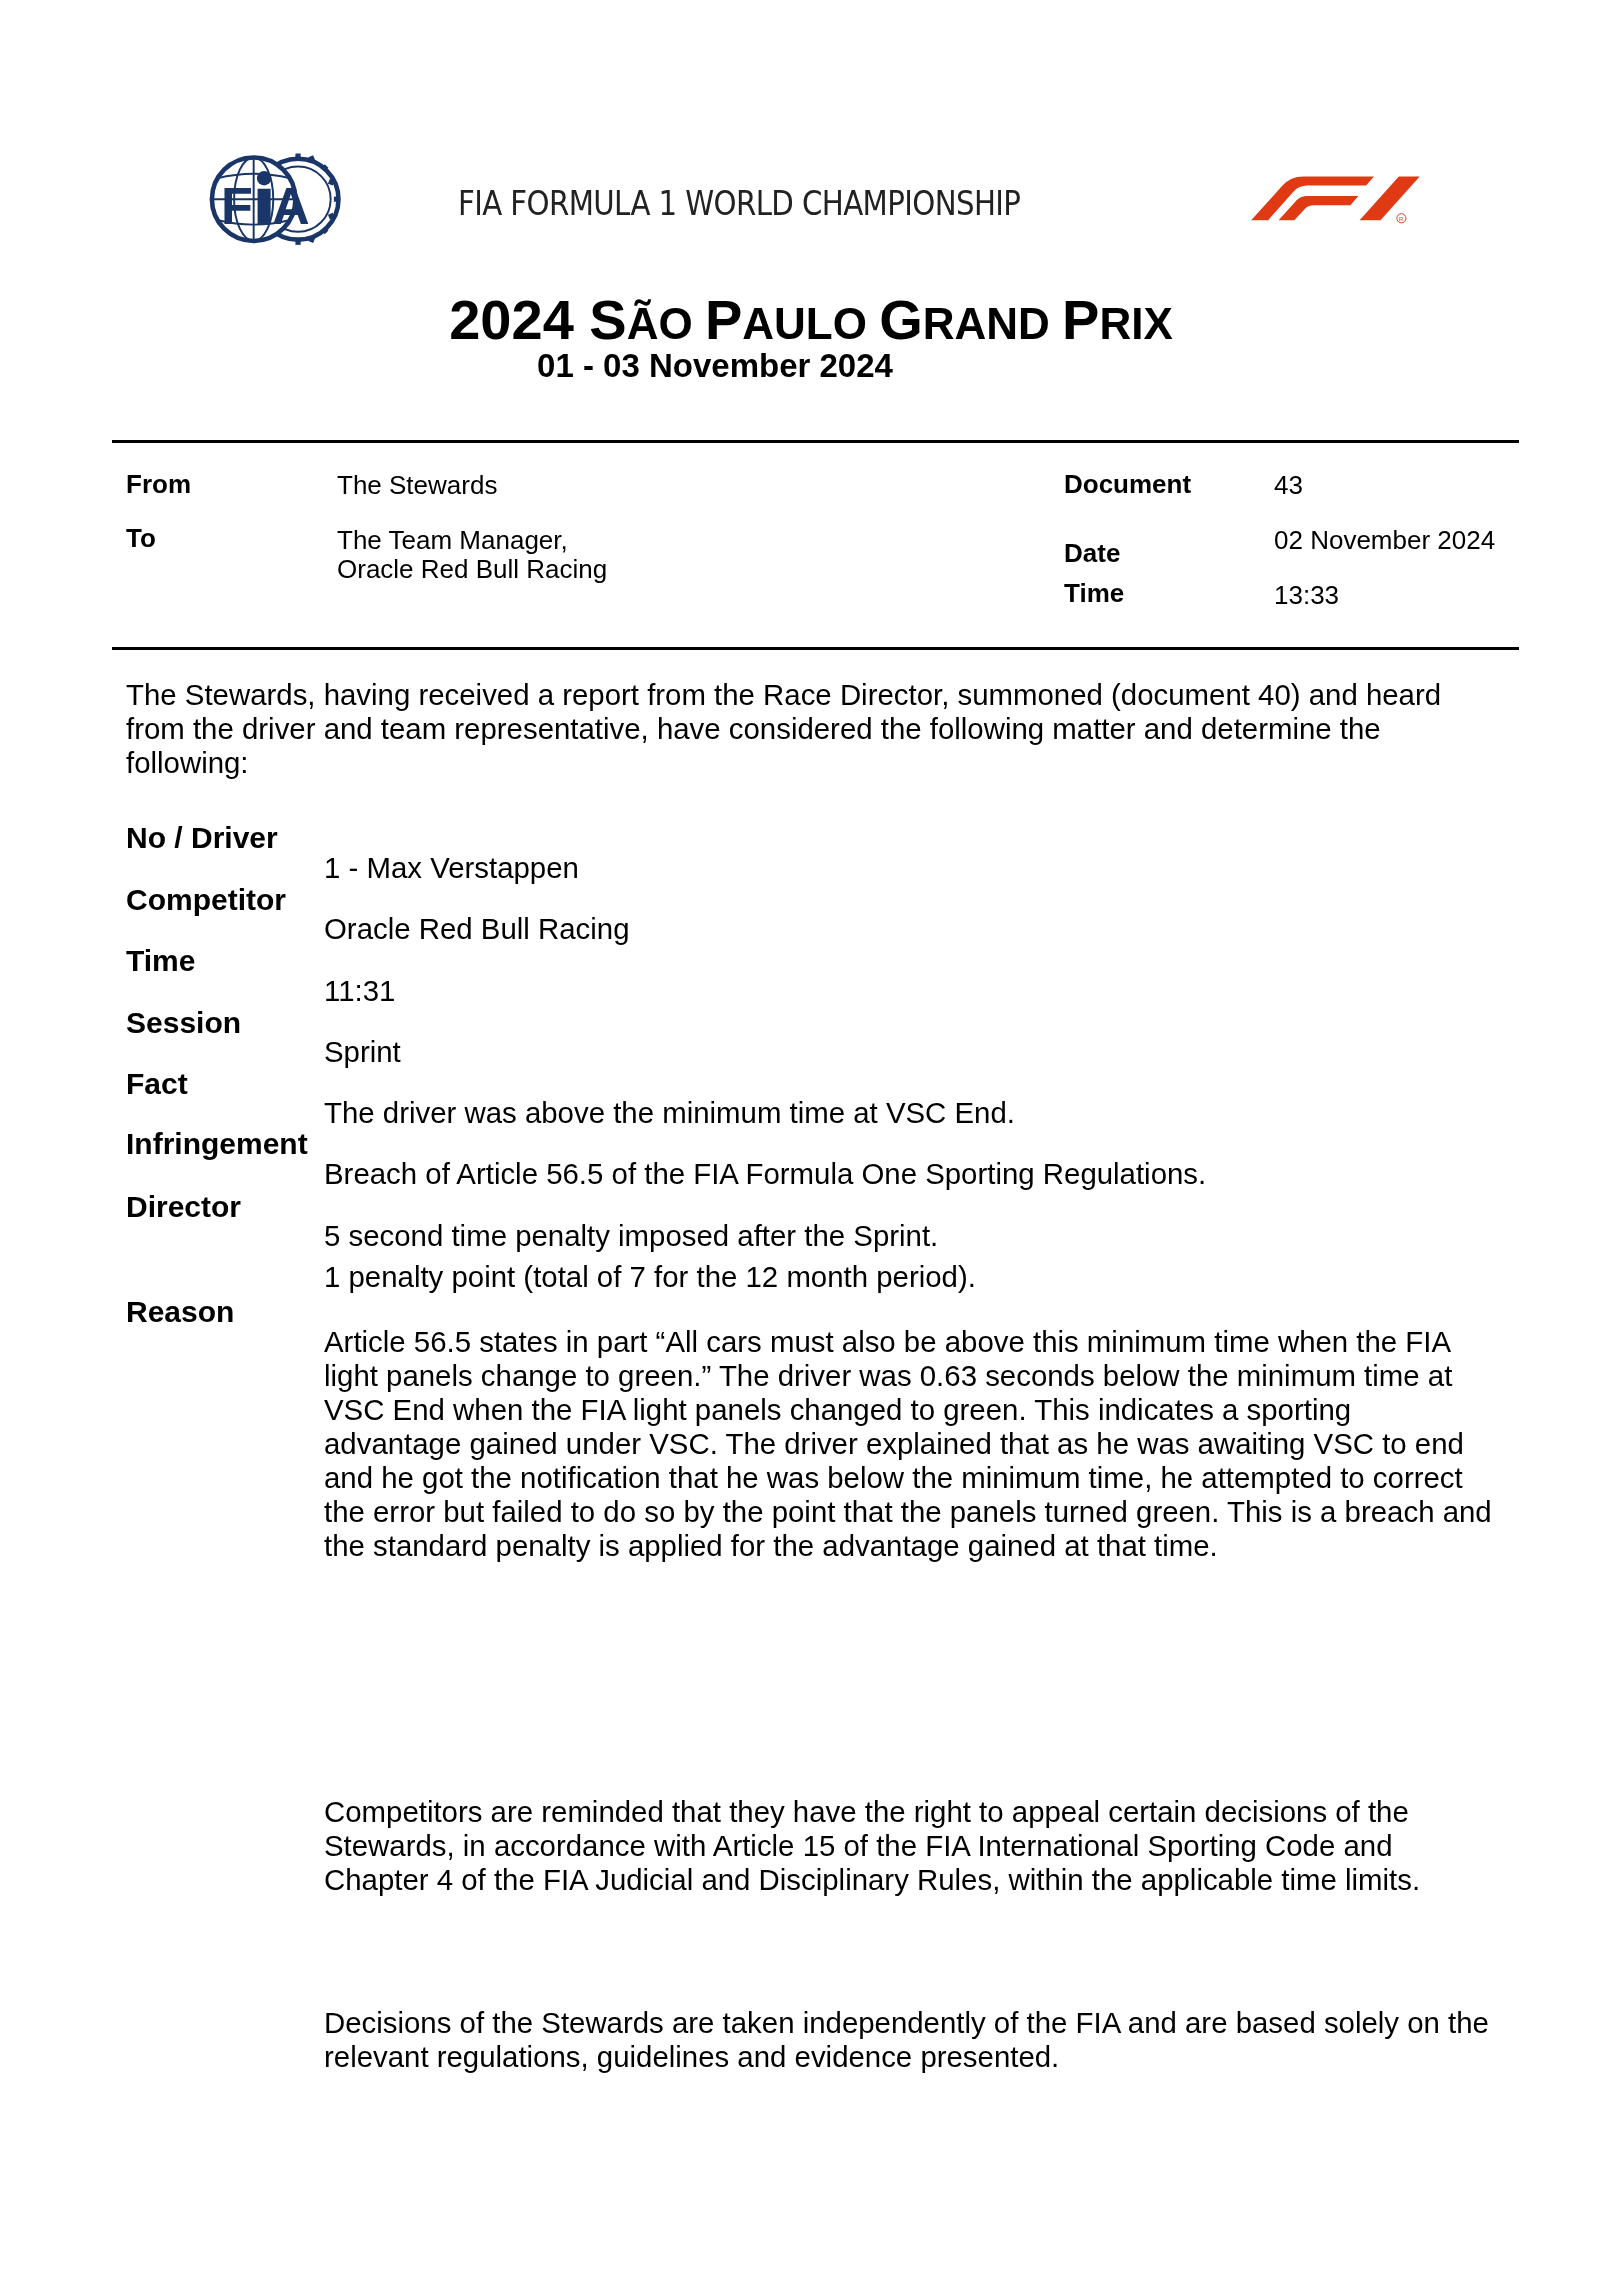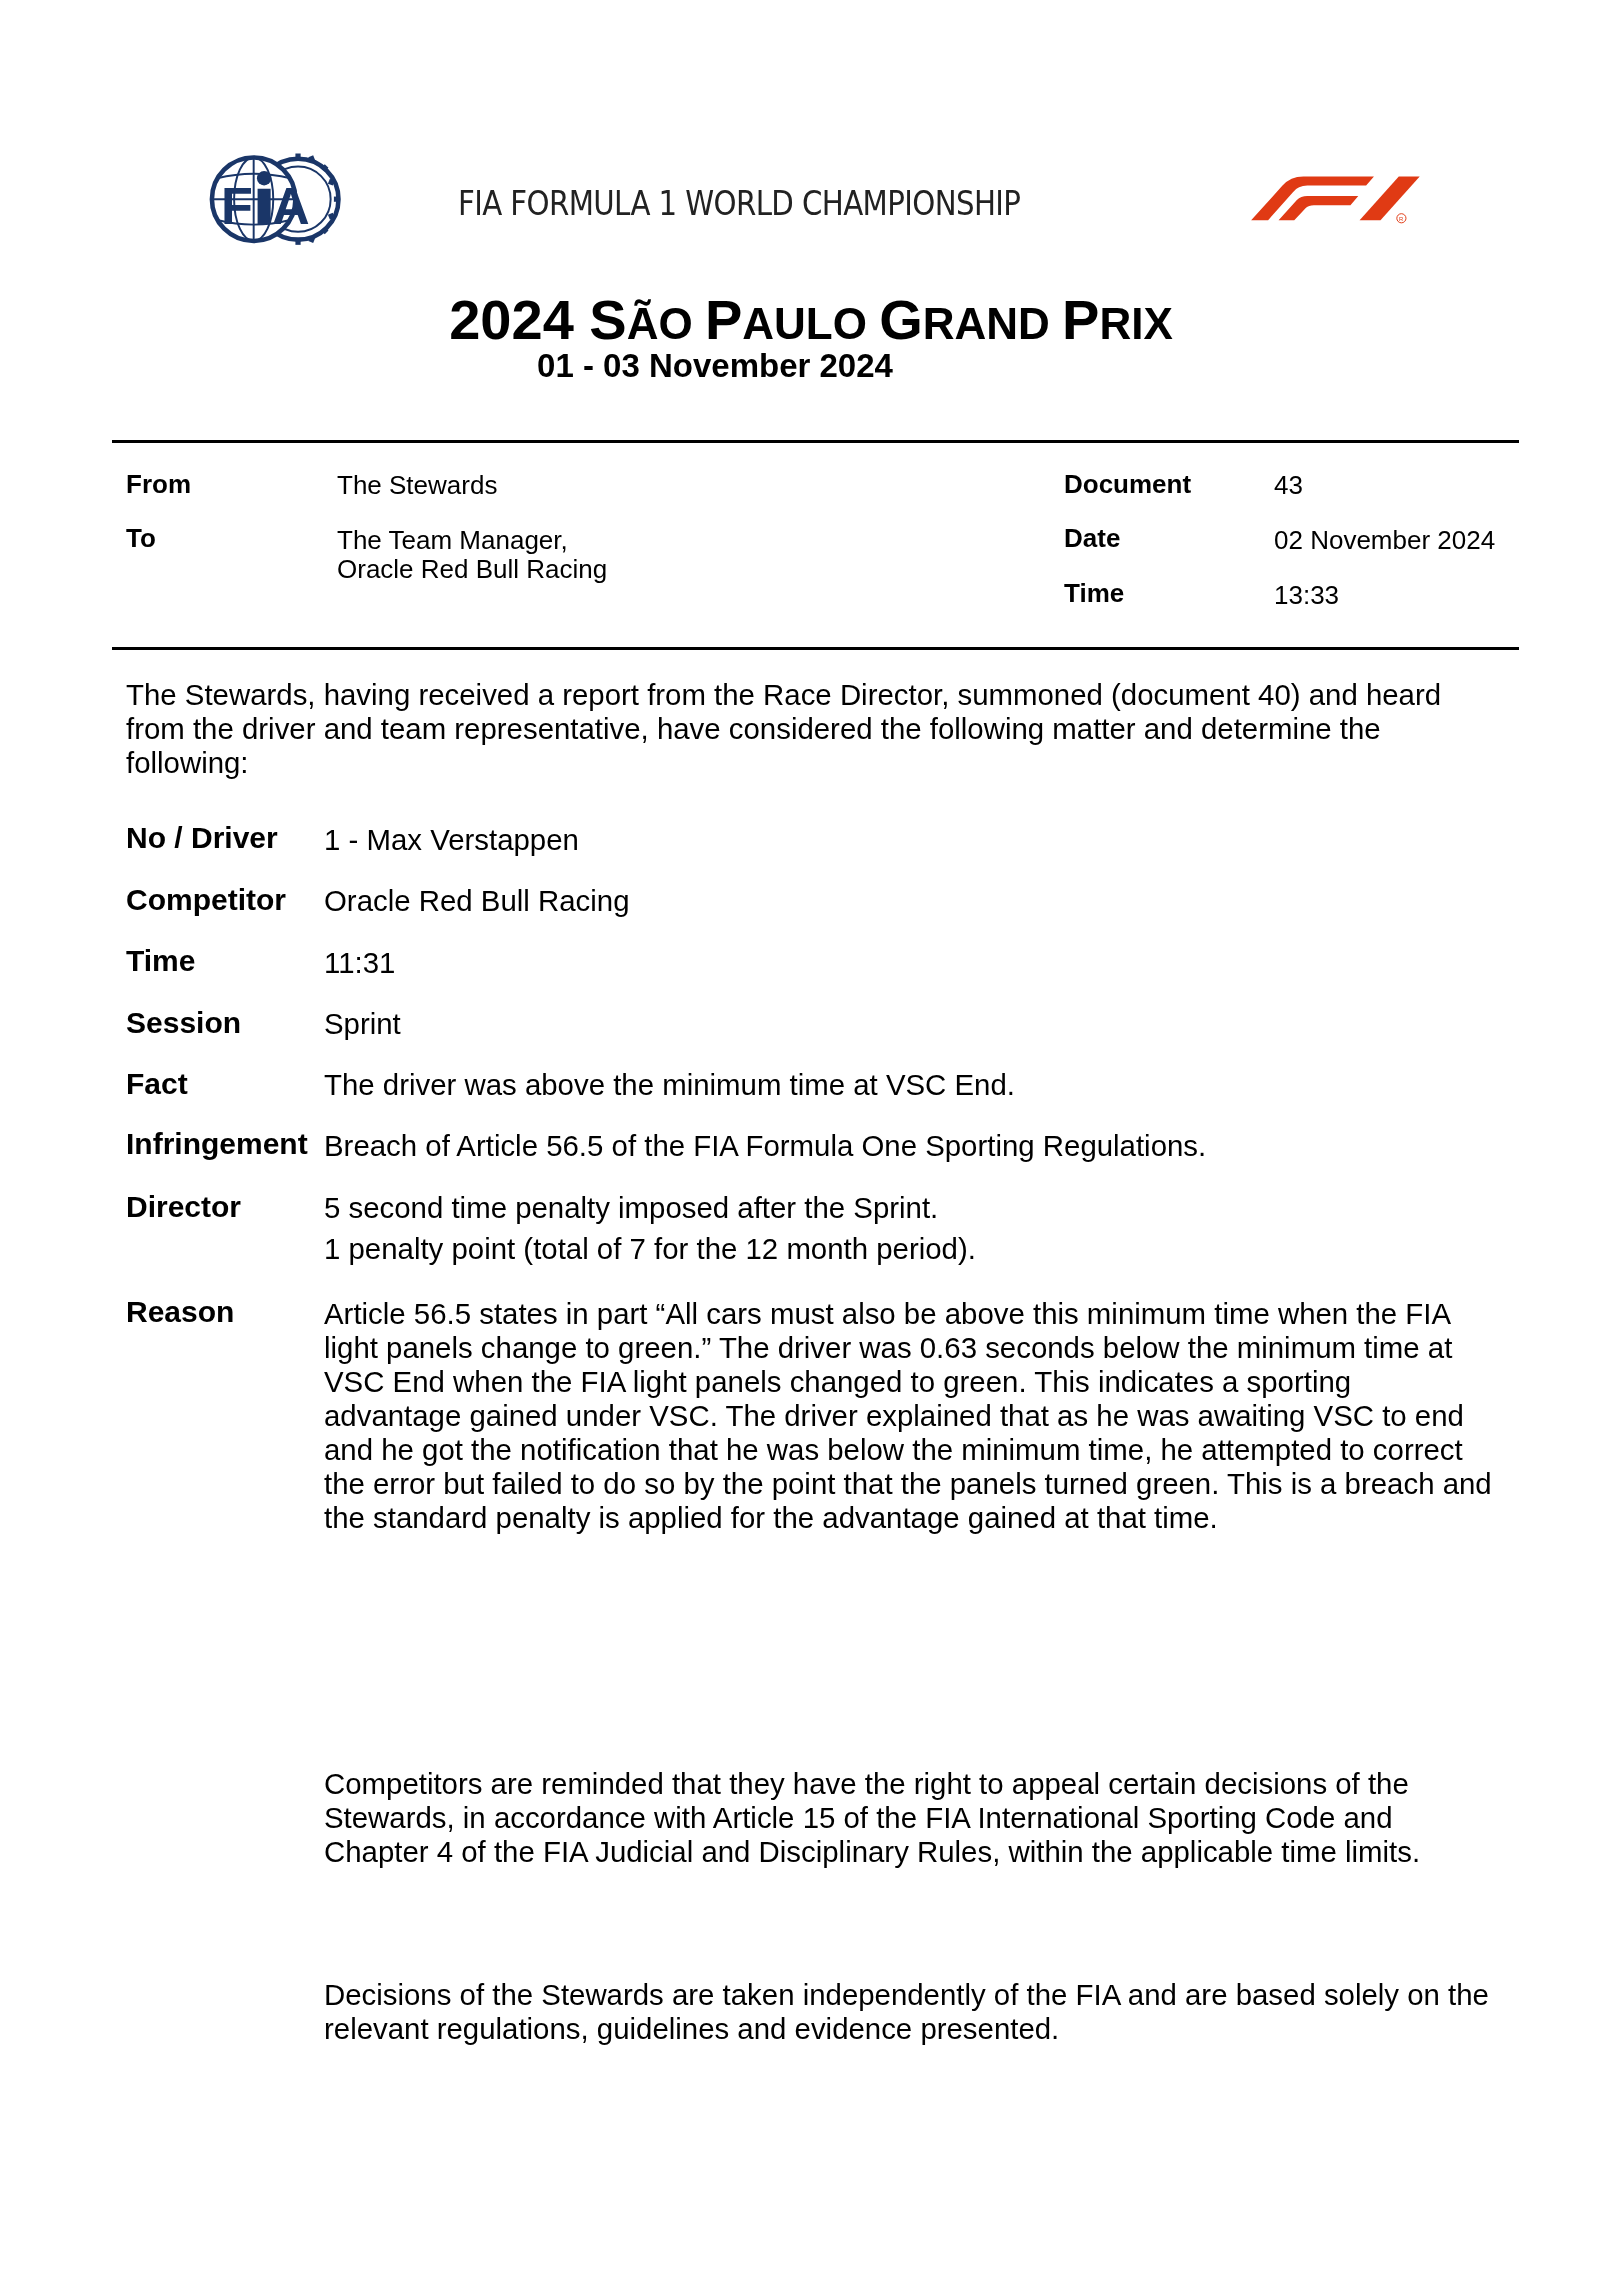--- a/index.html
+++ b/index.html
@@ -21,21 +21,21 @@
 
   .rule { left: 112px; width: 1407px; height: 2.6px; background: #000; }
   #rule-top { top: 440px; }
   #rule-bottom { top: 647px; }
 
   .hlabel { font-weight: bold; font-size: 26px; }
   .hval { font-size: 26px; line-height: 29px; margin-left: 39px; }
 
   .body-text { font-size: 29.4px; line-height: 34px; }
   .fact-label { font-weight: bold; font-size: 30px; left: 126px; }
-  .fact-val { left: 324px; font-size: 29.4px; width: 1178px; line-height: 34px; }
+  .fact-val { left: 324px; font-size: 29.4px; width: 1178px; line-height: 34px; margin-top: 28px; }
   .para { margin: 0 0 6.5px 0; }
 </style>
 </head>
 <body>
 
 <div class="abs" id="fia-logo">
   <svg width="137" height="95" viewBox="0 0 210 145">
 
     <circle cx="138" cy="72" r="62" fill="none" stroke="#1a3668" stroke-width="7"></circle>
     <circle cx="138" cy="72" r="50" fill="none" stroke="#1a3668" stroke-width="3"></circle>
@@ -89,21 +89,21 @@
 
 <div class="abs hlabel" style="left:126px; top:523px;">To</div>
 <div class="abs hval" style="left:298px; top:526px;">
   <div>The Team Manager,</div>
   <div>Oracle Red Bull Racing</div>
 </div>
 
 <div class="abs hlabel" style="left:1064px; top:469px;text-align:center;">Document</div>
 <div class="abs hval" style="left:1235px; top:471px;">43</div>
 
-<div class="abs hlabel" style="left:1064px; top:523px;">Date</div>
+<div class="abs hlabel" style="left:1064px; top:538px;">Date</div>
 <div class="abs hval" style="left:1235px; top:526px;">02 November 2024</div>
 
 <div class="abs hlabel" style="left:1064px; top:578px;">Time</div>
 <div class="abs hval" style="left:1235px; top:581px;">13:33</div>
 
 <div class="abs rule" id="rule-bottom"></div>
 
 <div class="abs body-text" style="left:126px; top:678px; width:1381px;">The Stewards, having received a report from the Race Director, summoned (document 40) and heard from the driver and team representative, have considered the following matter and determine the following:</div>
 
 <div class="abs fact-label" style="top:821px;">No / Driver</div>

